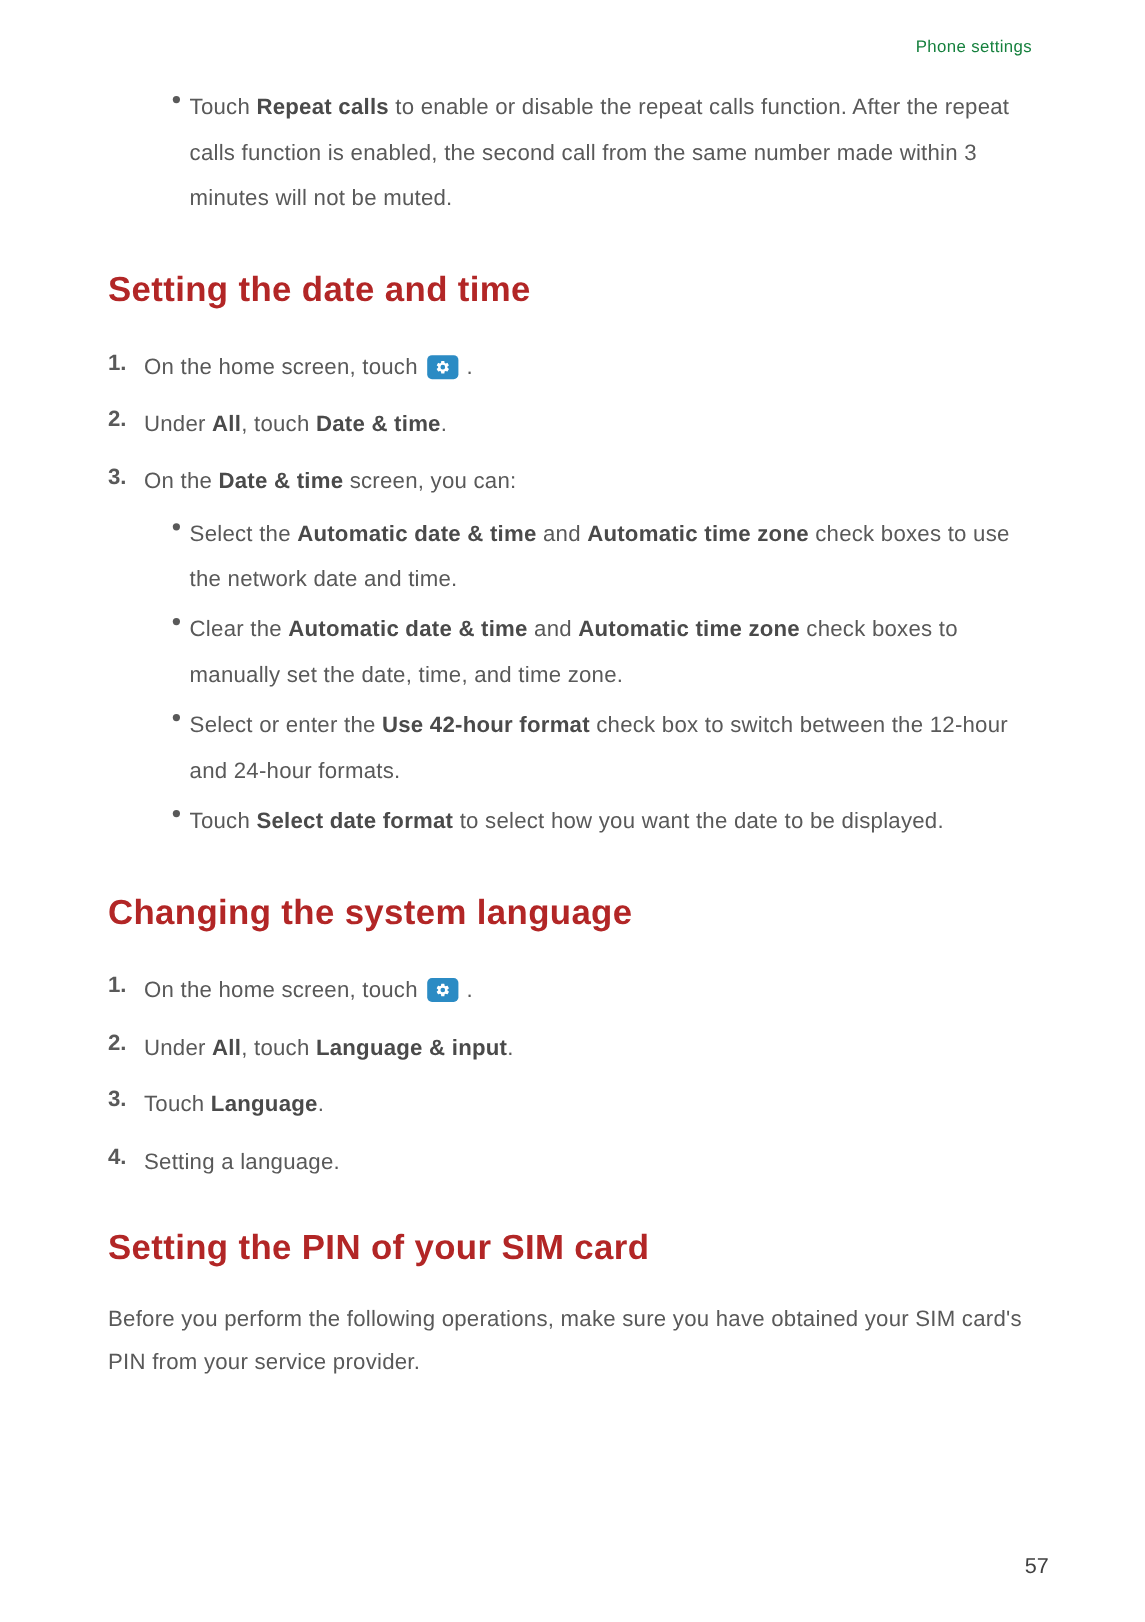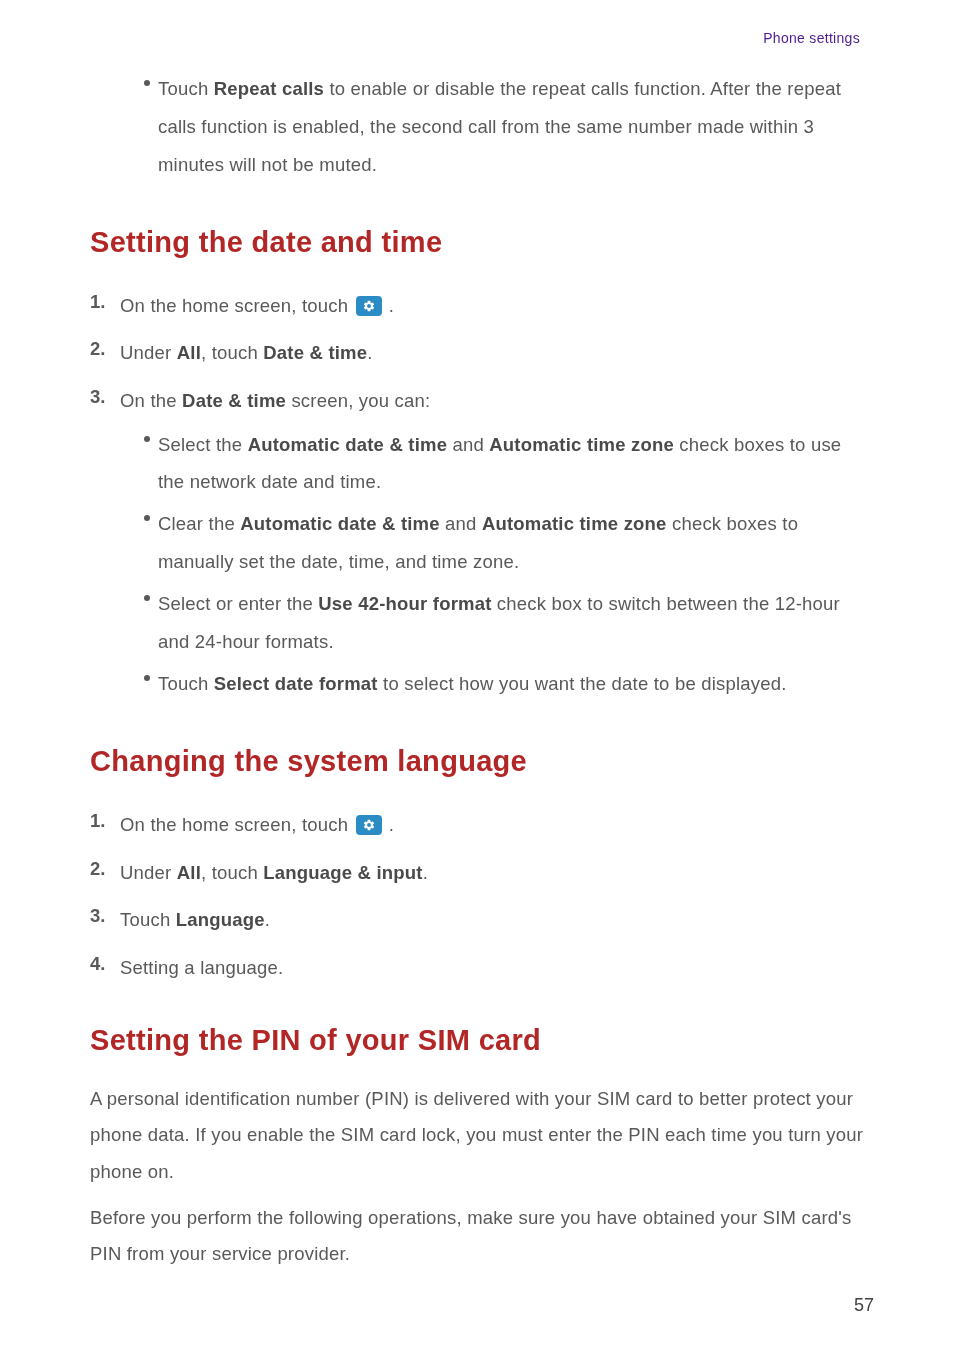--- a/index.html
+++ b/index.html
@@ -9,21 +9,21 @@
     background: #fff;
     color: #595959;
     position: relative;
   }
   .page {
     padding: 30px 90px 0 90px;
   }
   .breadcrumb {
     text-align: right;
     font-size: 14px;
-    color: #4c1d95;
+    color: #15803d;
     margin-bottom: 24px;
     padding-right: 4px;
     letter-spacing: 0.3px;
   }
   .bullet-row {
     display: flex;
     margin-left: 54px;
     margin-bottom: 6px;
   }
   .bullet-dot {
@@ -206,18 +206,17 @@
     </div>
   </div>
 
   <div class="step">
     <div class="step-num">4.</div>
     <div class="step-text">Setting a language.</div>
   </div>
 
   <h2 class="section" style="margin-bottom:24px;">Setting the PIN of your SIM card</h2>
 
-  <div class="para">A personal identification number (PIN) is delivered with your SIM card to better protect your phone data. If you enable the SIM card lock, you must enter the PIN each time you turn your phone on.</div>
   <div class="para">Before you perform the following operations, make sure you have obtained your SIM card's PIN from your service provider.</div>
 
 </div>
 
 <div class="page-number">57</div>
 
 </body></html>

